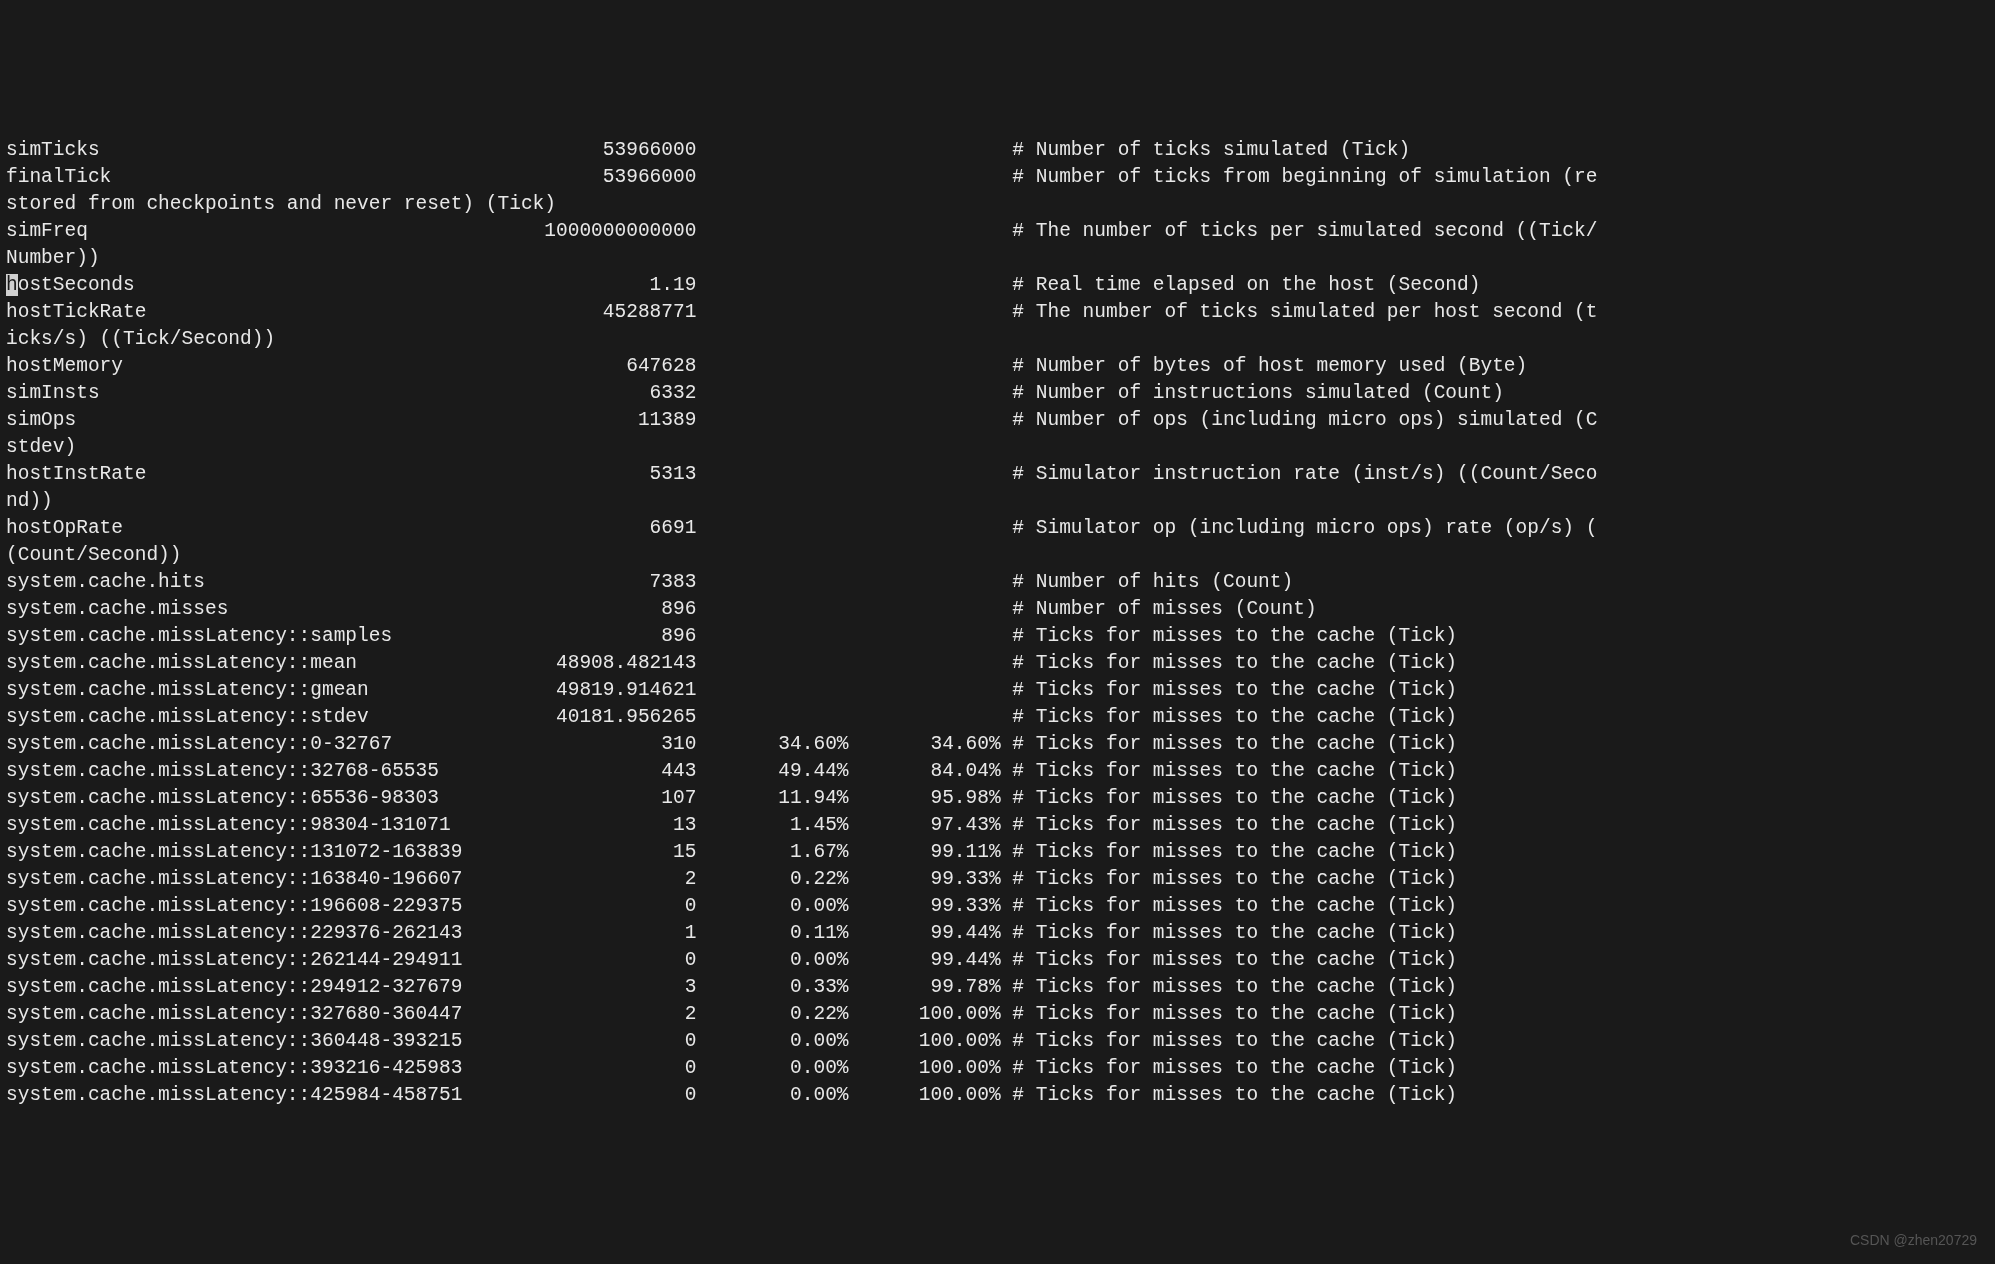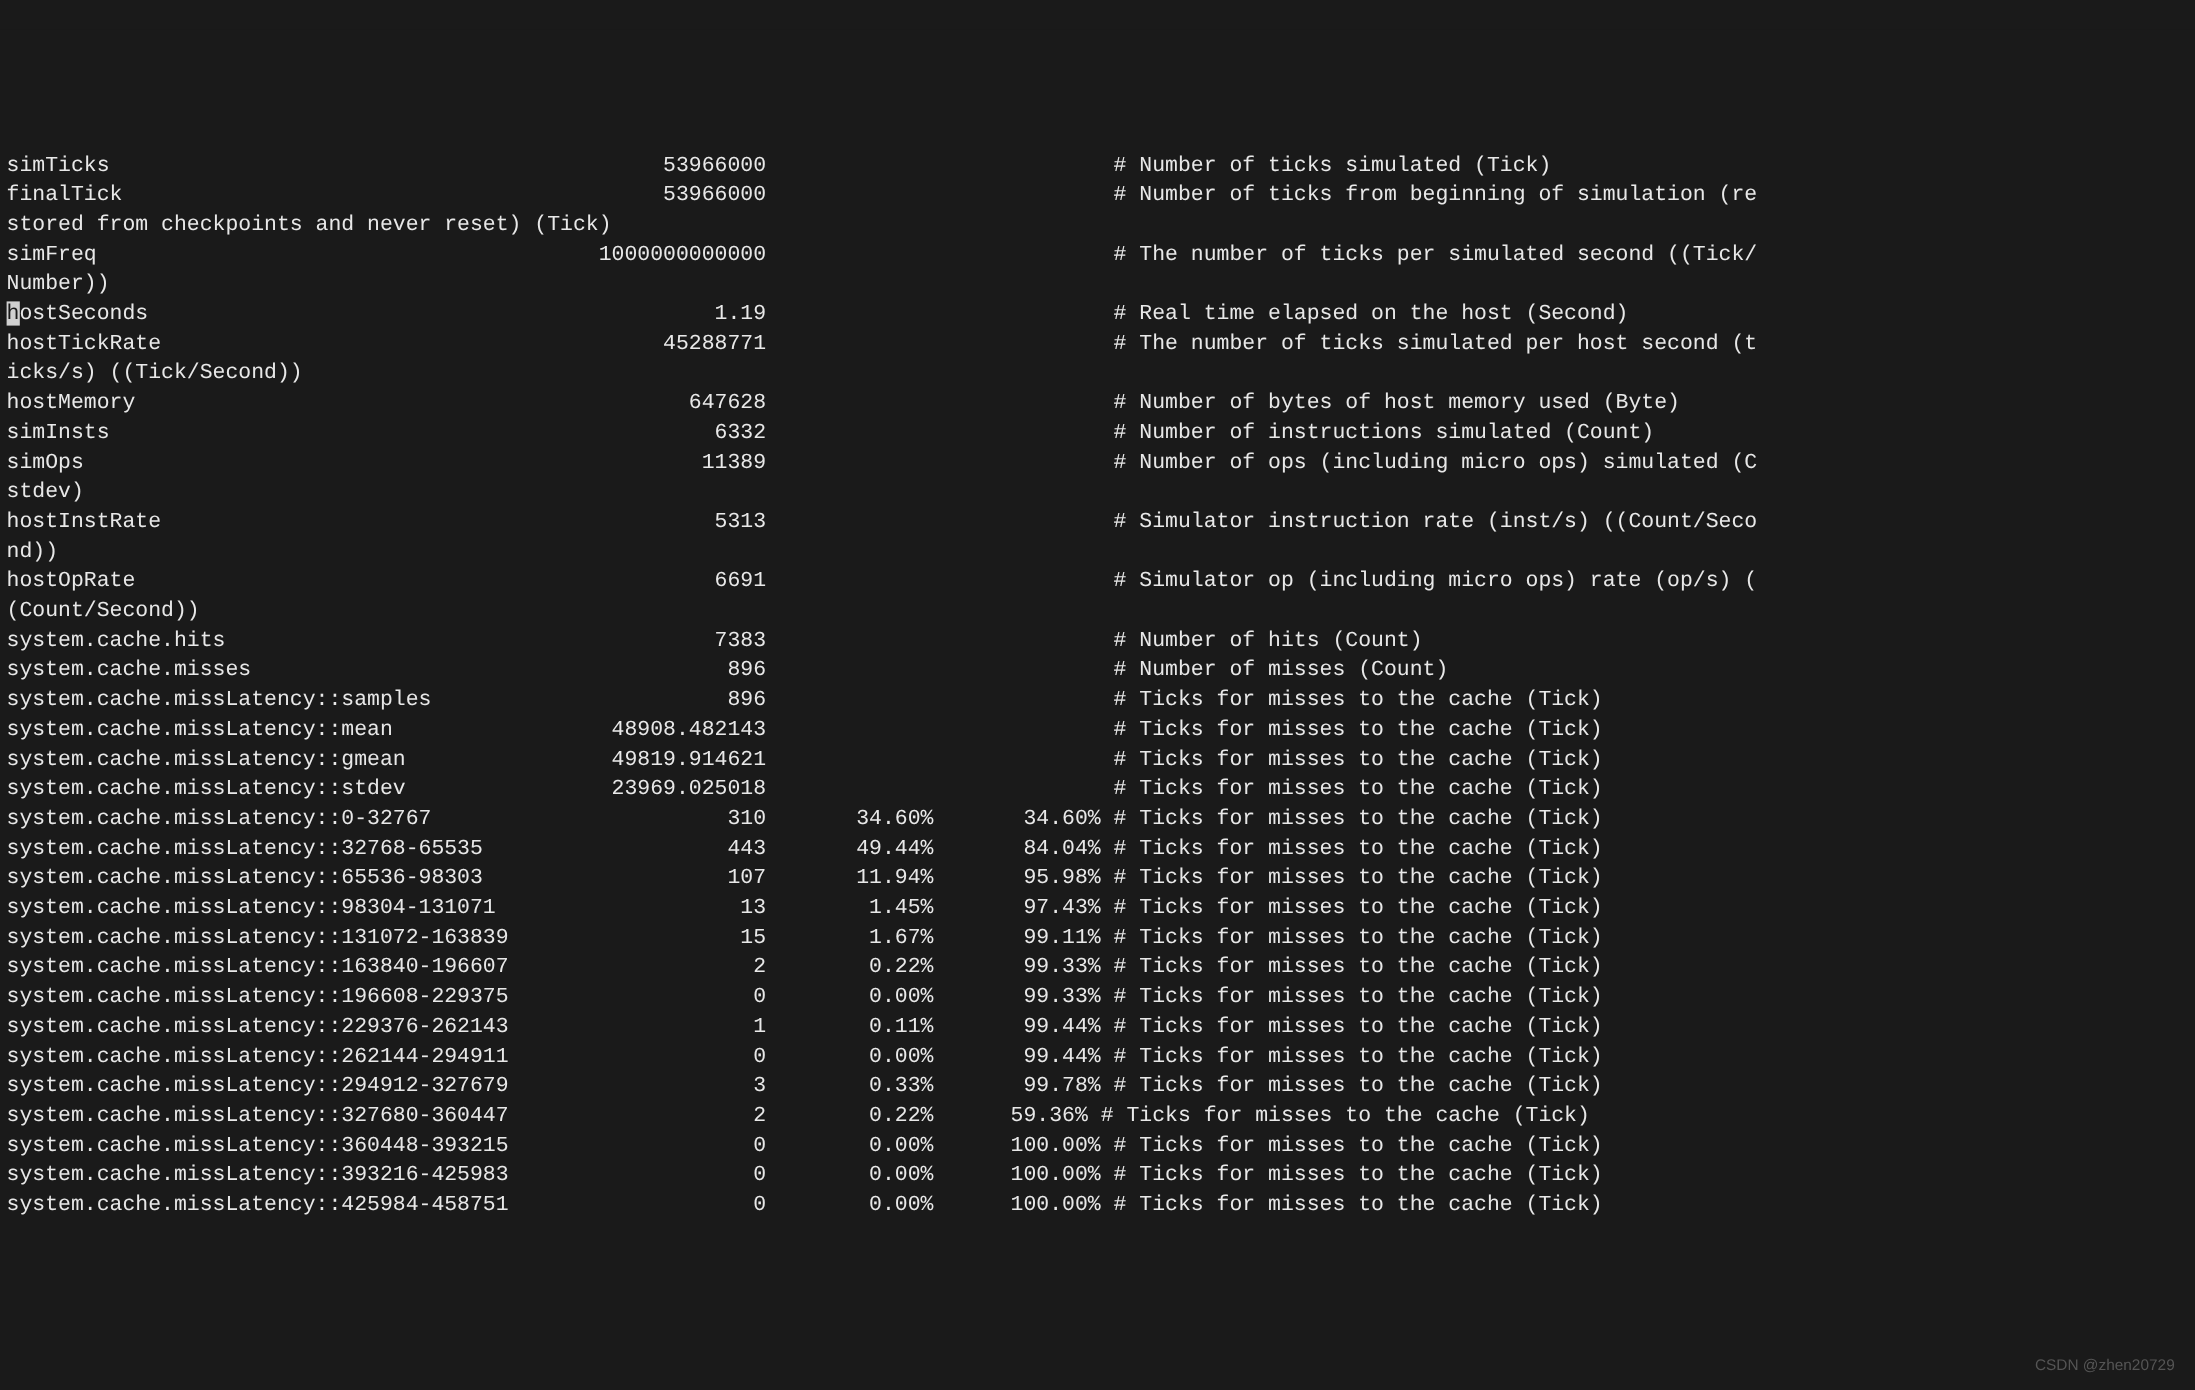--- a/index.html
+++ b/index.html
@@ -26,32 +26,32 @@
 <span class="line">stdev)</span>
 <span class="line">hostInstRate                                           5313                           # Simulator instruction rate (inst/s) ((Count/Seco</span>
 <span class="line">nd))</span>
 <span class="line">hostOpRate                                             6691                           # Simulator op (including micro ops) rate (op/s) (</span>
 <span class="line">(Count/Second))</span>
 <span class="line">system.cache.hits                                      7383                           # Number of hits (Count)</span>
 <span class="line">system.cache.misses                                     896                           # Number of misses (Count)</span>
 <span class="line">system.cache.missLatency::samples                       896                           # Ticks for misses to the cache (Tick)</span>
 <span class="line">system.cache.missLatency::mean                 48908.482143                           # Ticks for misses to the cache (Tick)</span>
 <span class="line">system.cache.missLatency::gmean                49819.914621                           # Ticks for misses to the cache (Tick)</span>
-<span class="line">system.cache.missLatency::stdev                23969.025018                           # Ticks for misses to the cache (Tick)</span>
+<span class="line">system.cache.missLatency::stdev                40181.956265                           # Ticks for misses to the cache (Tick)</span>
 <span class="line">system.cache.missLatency::0-32767                       310       34.60%       34.60% # Ticks for misses to the cache (Tick)</span>
 <span class="line">system.cache.missLatency::32768-65535                   443       49.44%       84.04% # Ticks for misses to the cache (Tick)</span>
 <span class="line">system.cache.missLatency::65536-98303                   107       11.94%       95.98% # Ticks for misses to the cache (Tick)</span>
 <span class="line">system.cache.missLatency::98304-131071                   13        1.45%       97.43% # Ticks for misses to the cache (Tick)</span>
 <span class="line">system.cache.missLatency::131072-163839                  15        1.67%       99.11% # Ticks for misses to the cache (Tick)</span>
 <span class="line">system.cache.missLatency::163840-196607                   2        0.22%       99.33% # Ticks for misses to the cache (Tick)</span>
 <span class="line">system.cache.missLatency::196608-229375                   0        0.00%       99.33% # Ticks for misses to the cache (Tick)</span>
 <span class="line">system.cache.missLatency::229376-262143                   1        0.11%       99.44% # Ticks for misses to the cache (Tick)</span>
 <span class="line">system.cache.missLatency::262144-294911                   0        0.00%       99.44% # Ticks for misses to the cache (Tick)</span>
 <span class="line">system.cache.missLatency::294912-327679                   3        0.33%       99.78% # Ticks for misses to the cache (Tick)</span>
-<span class="line">system.cache.missLatency::327680-360447                   2        0.22%      59.36% # Ticks for misses to the cache (Tick)</span>
+<span class="line">system.cache.missLatency::327680-360447                   2        0.22%      100.00% # Ticks for misses to the cache (Tick)</span>
 <span class="line">system.cache.missLatency::360448-393215                   0        0.00%      100.00% # Ticks for misses to the cache (Tick)</span>
 <span class="line">system.cache.missLatency::393216-425983                   0        0.00%      100.00% # Ticks for misses to the cache (Tick)</span>
 <span class="line">system.cache.missLatency::425984-458751                   0        0.00%      100.00% # Ticks for misses to the cache (Tick)</span>
 </div>
 <div class="watermark">CSDN @zhen20729</div>
 
 
 
 
 </body></html>

